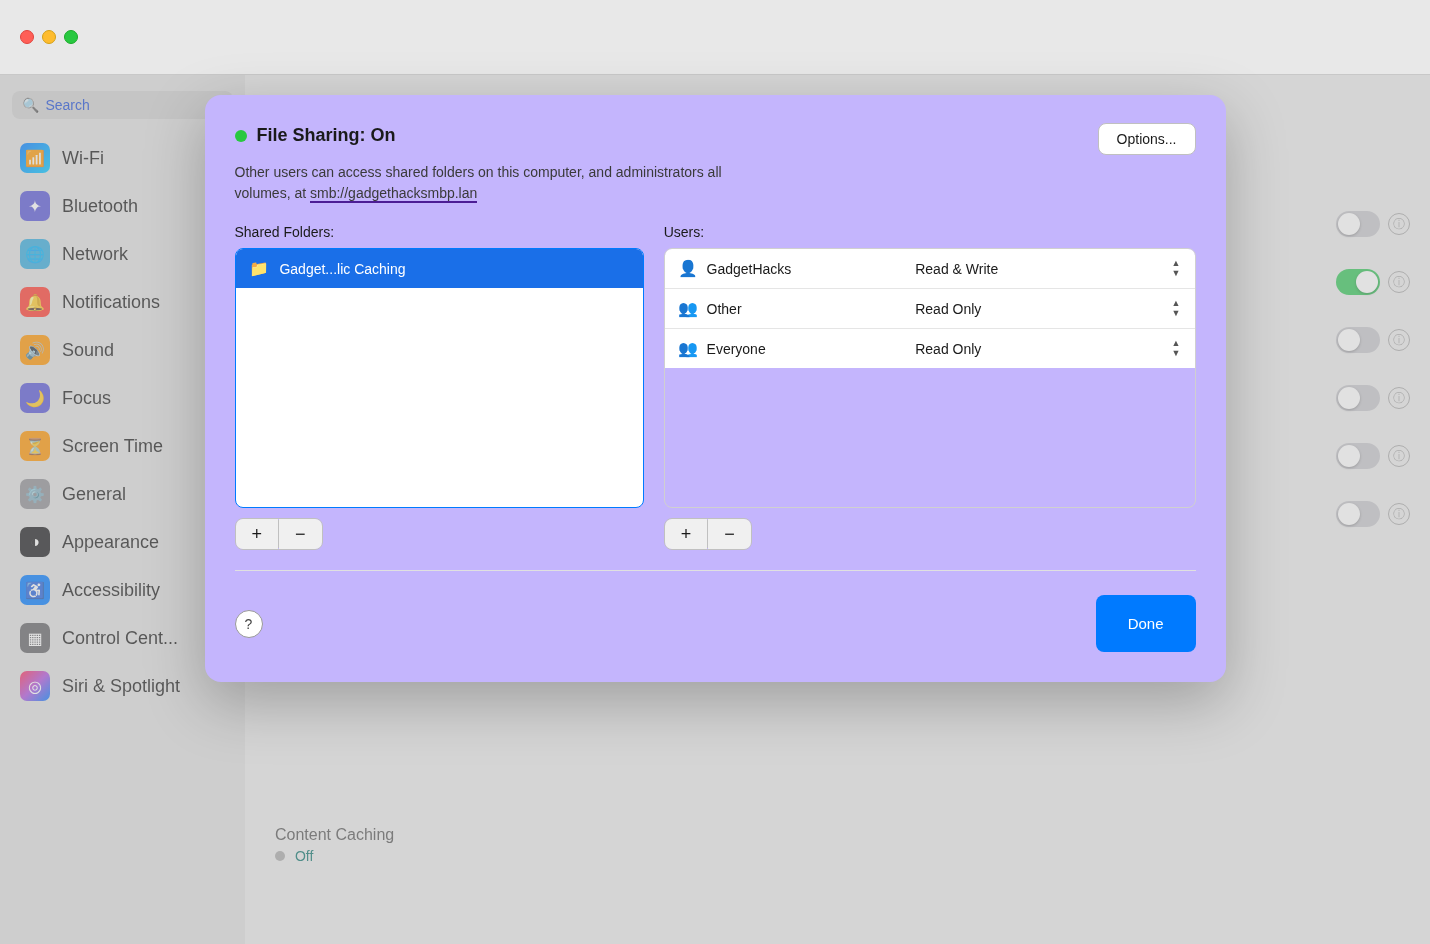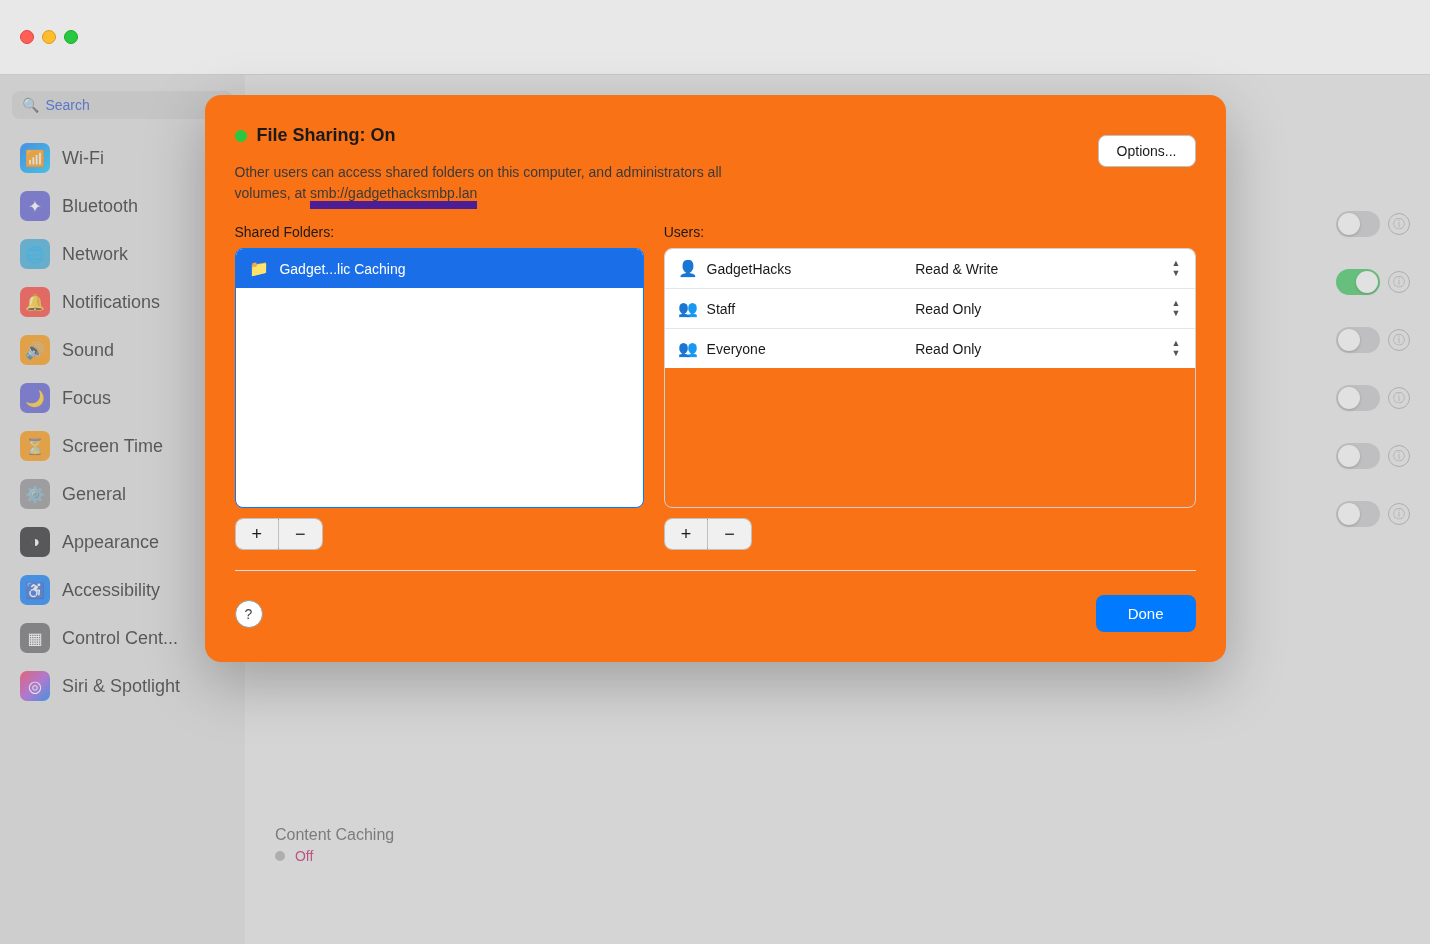--- a/index.html
+++ b/index.html
@@ -171,38 +171,38 @@
     
     .content-caching {
       position: absolute;
       bottom: 60px;
       left: 30px;
       color: #555;
       font-size: 16px;
     }
     .cc-sub {
       font-size: 14px;
-      color: #be185d;
+      color: #0f766e;
       margin-top: 4px;
     }
 
     
     .modal-overlay {
       position: absolute;
       top: 75px; left: 0; right: 0; bottom: 0;
       background: rgba(180,180,180,0.4);
       display: flex;
       align-items: flex-start;
       justify-content: center;
       padding-top: 20px;
       z-index: 100;
     }
 
     .modal {
-      background: #f97316;
+      background: #c4b5fd;
       border-radius: 16px;
       width: 1021px;
       padding: 30px;
       box-shadow: 0 20px 60px rgba(0,0,0,0.25);
       position: relative;
     }
 
     
     .fs-header {
       display: flex;
@@ -222,21 +222,21 @@
       color: #1a1a1a;
     }
     .fs-description {
       font-size: 14px;
       color: #3a3a3a;
       line-height: 1.5;
       margin-bottom: 18px;
     }
     .options-btn {
       position: absolute;
-      top: 40px;
+      top: 28px;
       right: 30px;
       background: white;
       border: 1.5px solid #c0c0c0;
       border-radius: 8px;
       padding: 7px 18px;
       font-size: 14px;
       cursor: pointer;
       color: #1a1a1a;
     }
 
@@ -354,21 +354,21 @@
       font-size: 14px;
       color: #444;
       display: flex; align-items: center; justify-content: center;
       cursor: pointer;
     }
     .done-btn {
       background: #007aff;
       color: white;
       border: none;
       border-radius: 8px;
-      padding: 10px 32px;
+      padding: 20px 32px;
       font-size: 15px;
       font-weight: 500;
       cursor: pointer;
     }
 
     
     .modal-divider {
       height: 1px;
       background: #e0e0e0;
       margin: 20px 0;
@@ -498,21 +498,21 @@
 <div class="modal-overlay">
   <div class="modal">
 
     <div class="fs-header">
       <div class="status-dot"></div>
       <span class="fs-title">File Sharing: On</span>
     </div>
 
     <p class="fs-description">
       <span>Other users can access shared folders on this computer, and administrators all</span><br>
-      <span style="display:inline;">volumes, at <span style="text-decoration:none; border-bottom: 8px solid #4c1d95; cursor:pointer;">smb://gadgethacksmbp.lan</span></span>
+      <span style="display:inline;">volumes, at <span style="text-decoration:none; border-bottom: 2px solid #4c1d95; cursor:pointer;">smb://gadgethacksmbp.lan</span></span>
     </p>
 
     <button class="options-btn">Options...</button>
 
     <div class="folders-users">
 
       <div class="shared-folders-col">
         <div class="col-label">Shared Folders:</div>
         <div class="folder-list">
           <div class="folder-item">
@@ -534,21 +534,21 @@
             <span class="user-icon">👤</span>
             <span class="user-name">GadgetHacks</span>
             <span class="user-perm">Read &amp; Write</span>
             <div class="perm-stepper">
               <span class="perm-arrow">▲</span>
               <span class="perm-arrow">▼</span>
             </div>
           </div>
           <div class="user-row">
             <span class="user-icon">👥</span>
-            <span class="user-name">Staff</span>
+            <span class="user-name">Other</span>
             <span class="user-perm">Read Only</span>
             <div class="perm-stepper">
               <span class="perm-arrow">▲</span>
               <span class="perm-arrow">▼</span>
             </div>
           </div>
           <div class="user-row">
             <span class="user-icon">👥</span>
             <span class="user-name">Everyone</span>
             <span class="user-perm">Read Only</span>

